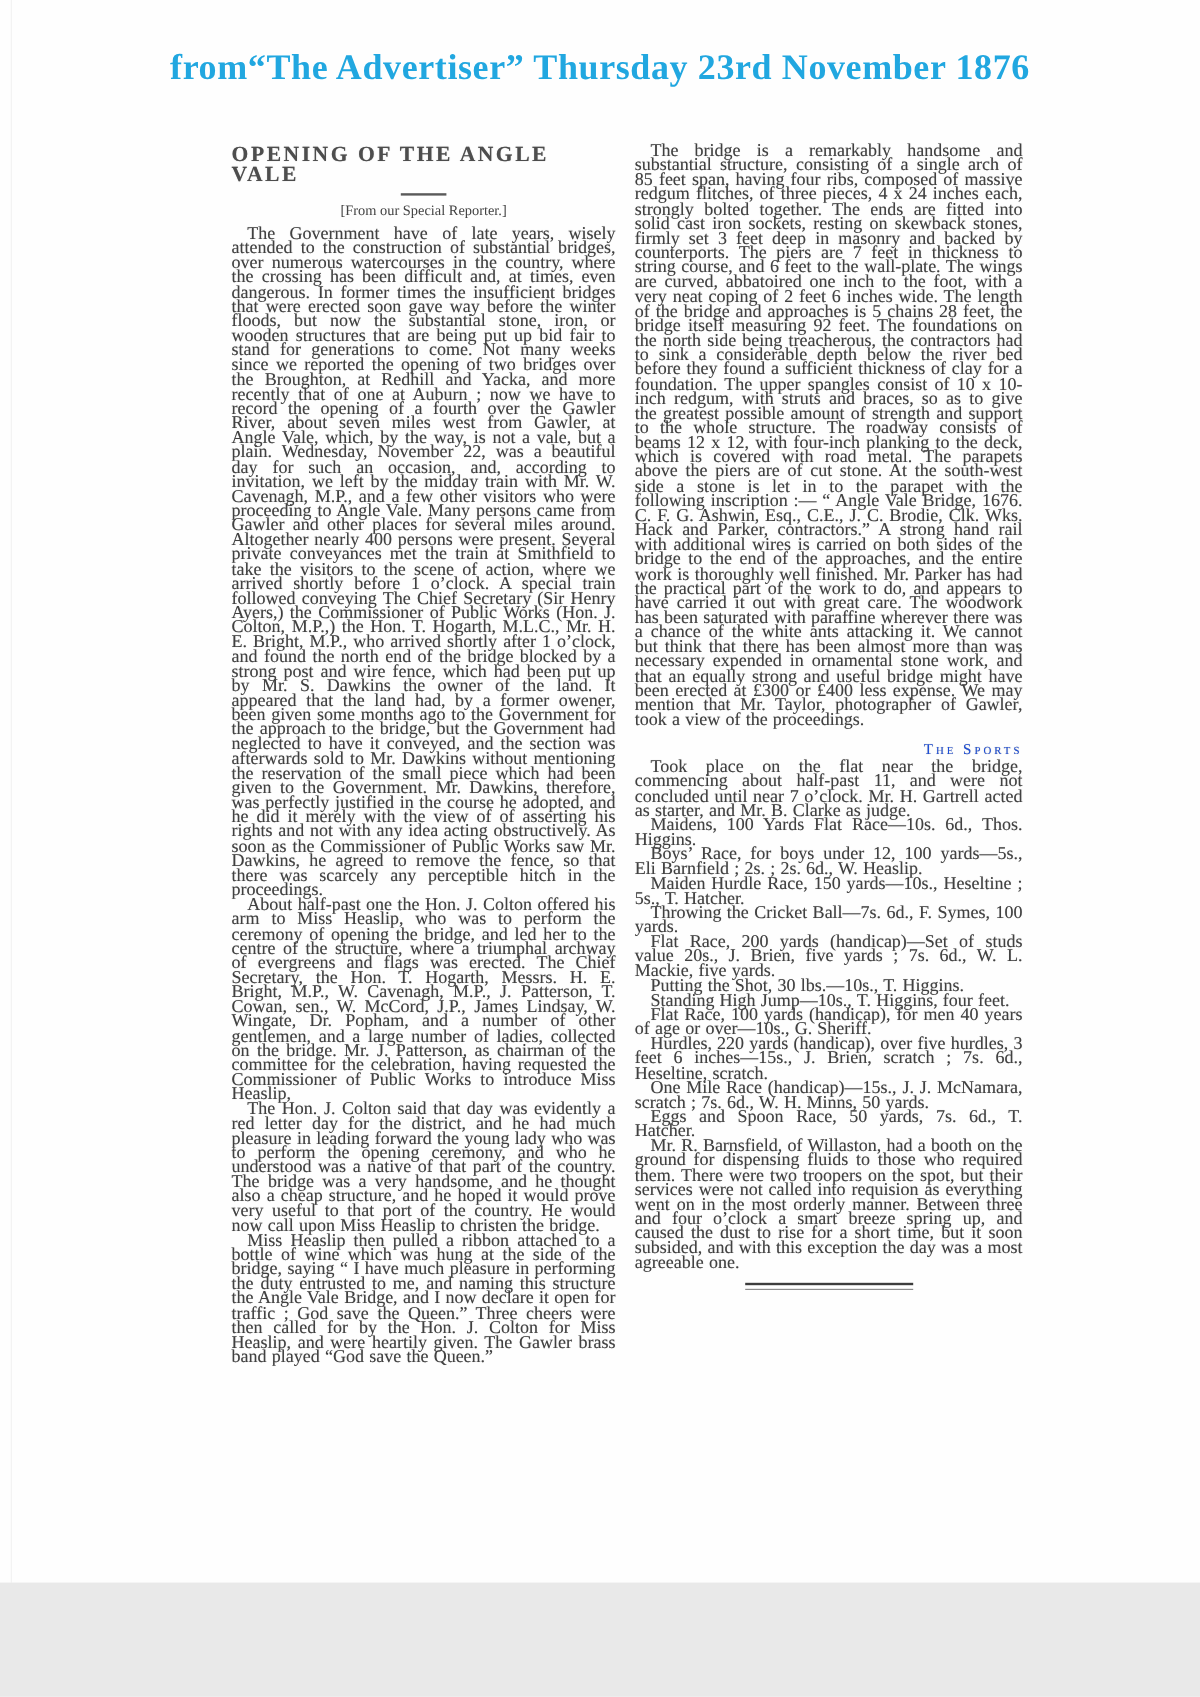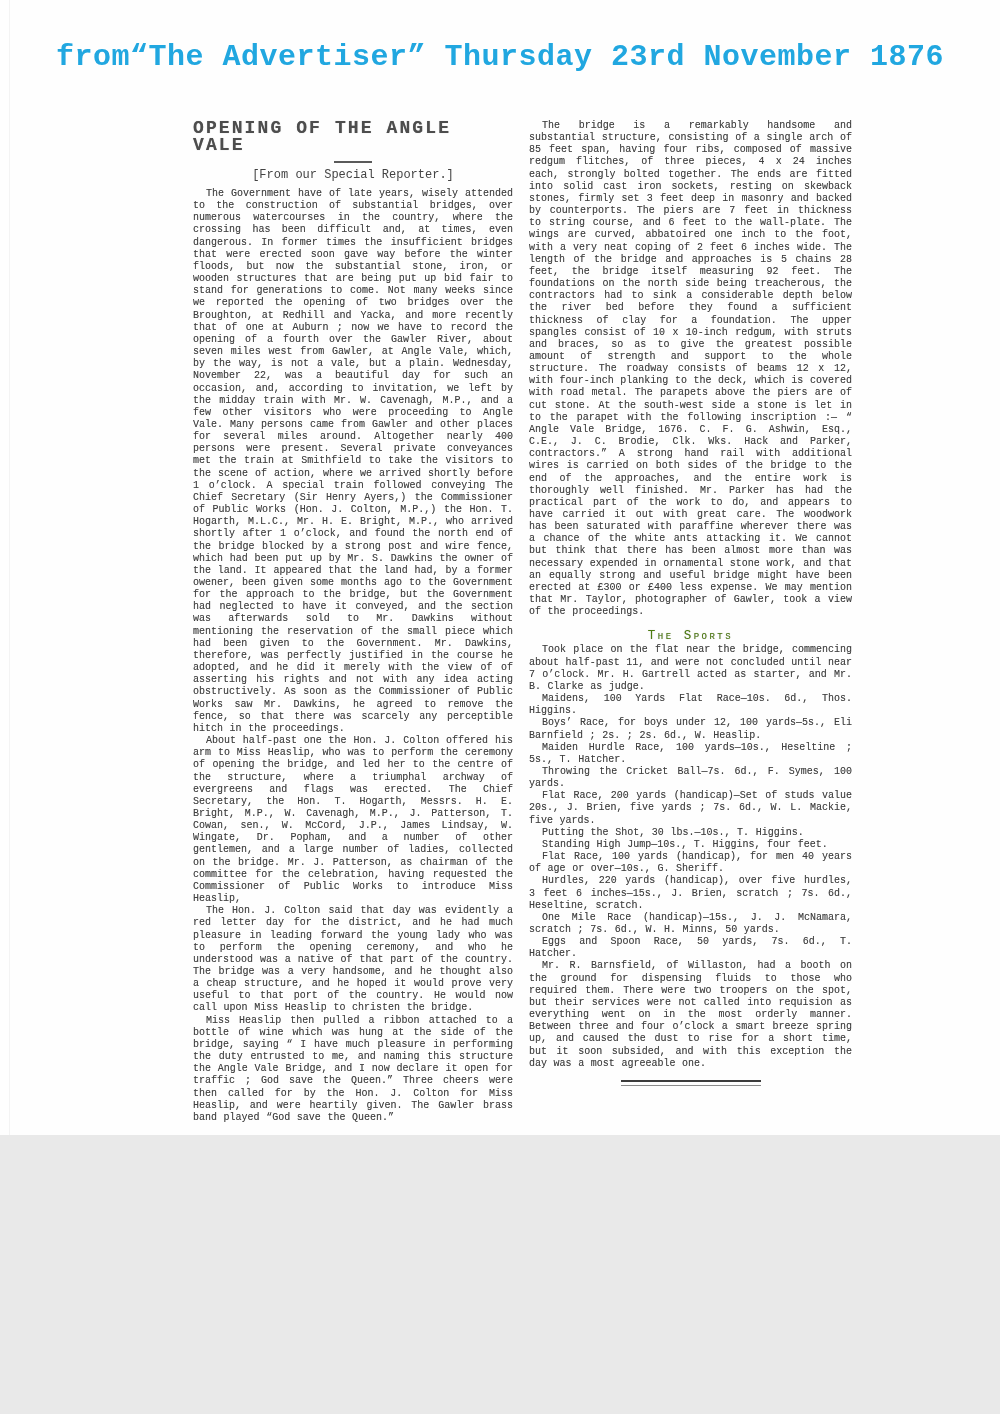--- a/index.html
+++ b/index.html
@@ -1,21 +1,21 @@
 <!DOCTYPE html>
 <html><head>
 <meta charset="utf-8">
 <style>
   html,body{margin:0;padding:0;background:#e9e9e9;}
   .page{
     position:relative;
-    width:1000px;height:1135px;
+    width:1000px;height:1319px;
     margin:0 auto;
     background:#fefefe;
-    font-family:Liberation Mono, monospace;
+    font-family:Liberation Serif, serif;
     color:#3f3f3f;
     overflow:hidden;
   }
   .scan-edge{
     position:absolute;left:9px;top:0;width:1px;height:100%;
     background:rgba(120,120,120,0.08);
   }
   .masthead{
     position:absolute;top:40px;left:0;width:100%;
     text-align:center;
@@ -46,34 +46,34 @@
     margin:7px auto 5px auto;
   }
   .byline{
     text-align:center;
     font-size:12px;
     margin:0 0 6px 0;
     color:#434343;
   }
   p.body{
     margin:0;
-    font-size:10px;
+    font-size:15px;
     line-height:12.15px;
     text-indent:13px;
     color:#414141;
     text-shadow:0 0 0.6px rgba(70,70,70,0.45);
     word-spacing:0.6px;
   }
   .sports-head{
-    text-align:center;
+    text-align:right;
     font-variant:small-caps;
     letter-spacing:2.5px;
     font-size:12.5px;
     margin:11px 0 1px 0;
-    color:#4d7c0f;
+    color:#1d4ed8;
     text-shadow:0 0 0.7px rgba(70,70,70,0.5);
   }
   .end-rule{
     width:140px;height:3px;
     margin:10px auto 0 auto;
     border-top:2px solid #3c3c3c;
     border-bottom:1px solid #8c8c8c;
   }
 </style>
 </head>
@@ -98,21 +98,21 @@
   </div>
 
   <div class="col col-right">
     <p class="body">The bridge is a remarkably handsome and substantial structure, consisting of a single arch of 85 feet span, having four ribs, composed of massive redgum flitches, of three pieces, 4 x 24 inches each, strongly bolted together.  The ends are fitted into solid cast iron sockets, resting on skewback stones, firmly set 3 feet deep in masonry and backed by counterports.  The piers are 7 feet in thickness to string course, and 6 feet to the wall-plate.  The wings are curved, abbatoired one inch to the foot, with a very neat coping of 2 feet 6 inches wide.  The length of the bridge and approaches is 5 chains 28 feet, the bridge itself measuring 92 feet.  The foundations on the north side being treacherous, the contractors had to sink a considerable depth below the river bed before they found a sufficient thickness of clay for a foundation.  The upper spangles consist of 10 x 10-inch redgum, with struts and braces, so as to give the greatest possible amount of strength and support to the whole structure.  The roadway consists of beams 12 x 12, with four-inch planking to the deck, which is covered with road metal.  The parapets above the piers are of cut stone.  At the south-west side a stone is let in to the parapet with the following inscription :— “ Angle Vale Bridge, 1676.  C. F. G. Ashwin, Esq., C.E., J. C. Brodie, Clk. Wks.  Hack and Parker, contractors.”  A strong hand rail with additional wires is carried on both sides of the bridge to the end of the approaches, and the entire work is thoroughly well finished.  Mr. Parker has had the practical part of the work to do, and appears to have carried it out with great care.  The woodwork has been saturated with paraffine wherever there was a chance of the white ants attacking it.  We cannot but think that there has been almost more than was necessary expended in ornamental stone work, and that an equally strong and useful bridge might have been erected at £300 or £400 less expense.  We may mention that Mr. Taylor, photographer of Gawler, took a view of the proceedings.</p>
 
     <div class="sports-head">The Sports</div>
     <p class="body">Took place on the flat near the bridge, commencing about half-past 11, and were not concluded until near 7 o’clock.  Mr. H. Gartrell acted as starter, and Mr. B. Clarke as judge.</p>
 
     <p class="body">Maidens, 100 Yards Flat Race—10s. 6d., Thos. Higgins.</p>
     <p class="body">Boys’ Race, for boys under 12, 100 yards—5s., Eli Barnfield ; 2s. ; 2s. 6d., W. Heaslip.</p>
-    <p class="body">Maiden Hurdle Race, 100 yards—10s., Heseltine ; 5s., T. Hatcher.</p>
+    <p class="body">Maiden Hurdle Race, 150 yards—10s., Heseltine ; 5s., T. Hatcher.</p>
     <p class="body">Throwing the Cricket Ball—7s. 6d., F. Symes, 100 yards.</p>
     <p class="body">Flat Race, 200 yards (handicap)—Set of studs value 20s., J. Brien, five yards ; 7s. 6d., W. L. Mackie, five yards.</p>
     <p class="body">Putting the Shot, 30 lbs.—10s., T. Higgins.</p>
     <p class="body">Standing High Jump—10s., T. Higgins, four feet.</p>
     <p class="body">Flat Race, 100 yards (handicap), for men 40 years of age or over—10s., G. Sheriff.</p>
     <p class="body">Hurdles, 220 yards (handicap), over five hurdles, 3 feet 6 inches—15s., J. Brien, scratch ; 7s. 6d., Heseltine, scratch.</p>
     <p class="body">One Mile Race (handicap)—15s., J. J. McNamara, scratch ; 7s. 6d., W. H. Minns, 50 yards.</p>
     <p class="body">Eggs and Spoon Race, 50 yards, 7s. 6d., T. Hatcher.</p>
 
     <p class="body">Mr. R. Barnsfield, of Willaston, had a booth on the ground for dispensing fluids to those who required them.  There were two troopers on the spot, but their services were not called into requision as everything went on in the most orderly manner.  Between three and four o’clock a smart breeze spring up, and caused the dust to rise for a short time, but it soon subsided, and with this exception the day was a most agreeable one.</p>

